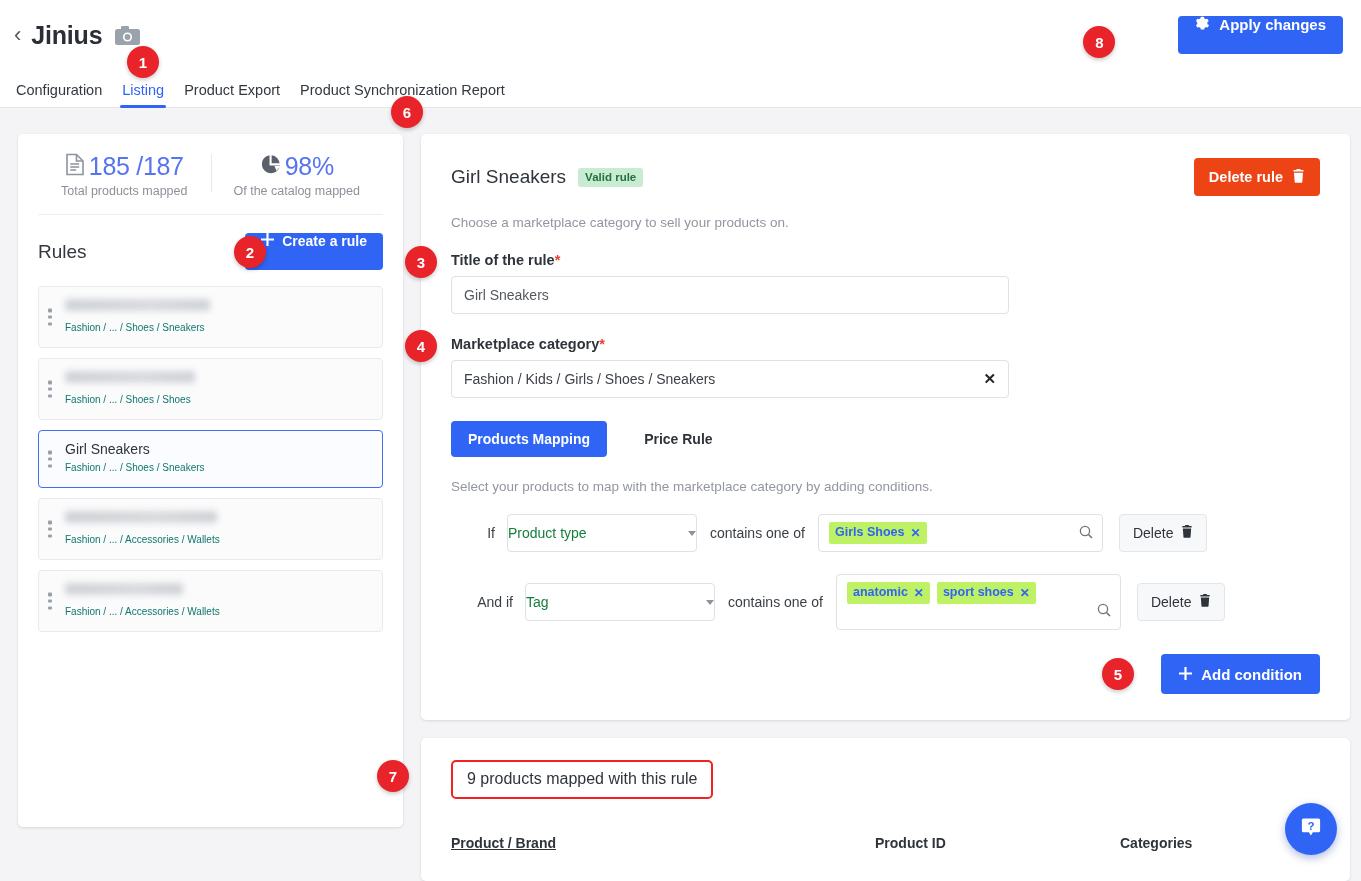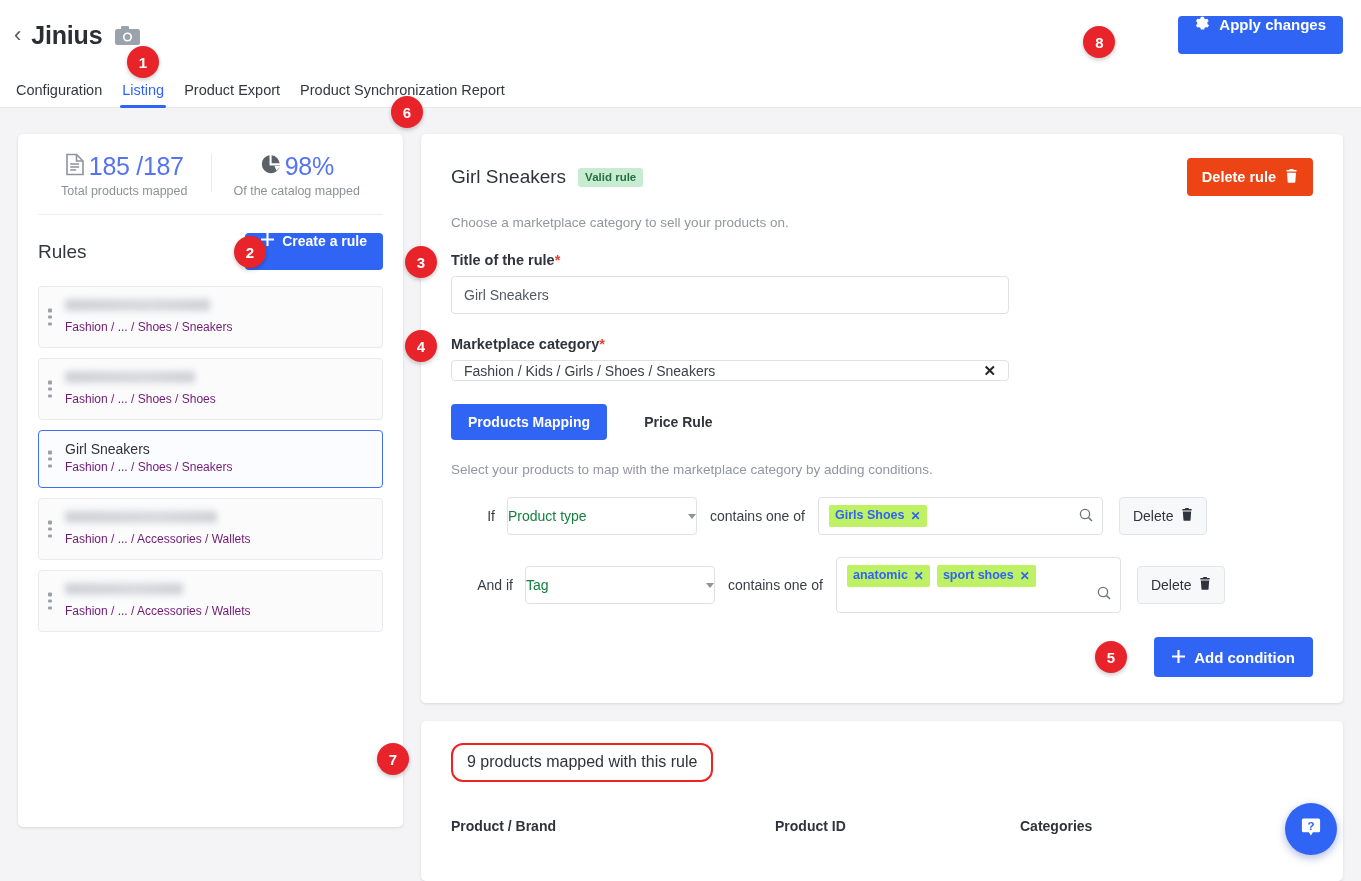--- a/index.html
+++ b/index.html
@@ -205,22 +205,22 @@
   .rule-name.blurred {
     color: transparent;
     background: linear-gradient(90deg,#cfd2d6,#d8dadd 60%,#cfd2d6);
     border-radius: 3px;
     filter: blur(3px);
     display: inline-block;
     height: 12px;
     margin: 3px 0 3px 0;
   }
   .rule-path {
-    font-size: 12px;
-    color: #701a75;
+    font-size: 10px;
+    color: #0f766e;
     line-height: 19px;
   }
 
   
   .right-col {
     flex: 1;
     display: flex;
     flex-direction: column;
     gap: 18px;
     position: relative;
@@ -282,21 +282,21 @@
     border-radius: 4px;
     padding: 0 12px;
     font-size: 14px;
     color: #55595f;
     display: flex; align-items: center;
     background: #fff;
     cursor: text;
   }
   .cat-input {
     width: 558px;
-    height: 21px;
+    height: 38px;
     border: 1px solid #dfe1e5;
     border-radius: 4px;
     padding: 0 12px;
     font-size: 14px;
     color: #3d4148;
     display: flex; align-items: center;
     background: #fff;
     cursor: text;
   }
   .cat-clear { margin-left: auto; color: #22262c; font-size: 15px; font-weight: bold; cursor: pointer; }
@@ -421,31 +421,31 @@
     box-shadow: 0 1px 3px rgba(20,25,40,.12);
     padding: 22px 30px 0 30px;
     position: relative;
     flex: 1;
   }
   .mapped-count {
     display: inline-block;
     font-size: 16px;
     color: #2f343b;
     border: 2px solid #f02222;
-    border-radius: 12px;
+    border-radius: 5px;
     padding: 8px 14px 9px 14px;
   }
   .products-table-head {
     display: flex;
     margin-top: 36px;
     font-size: 14px;
     font-weight: bold;
     color: #2f343b;
   }
-  .col-brand { width: 324px; }
+  .col-brand { width: 424px; text-decoration: underline; }
   .col-id { width: 245px; }
   .col-cat { width: 200px; }
 
   
   .nbadge {
     position: absolute;
     width: 32px; height: 32px;
     border-radius: 50%;
     background: #e8232a;
     color: #fff;

